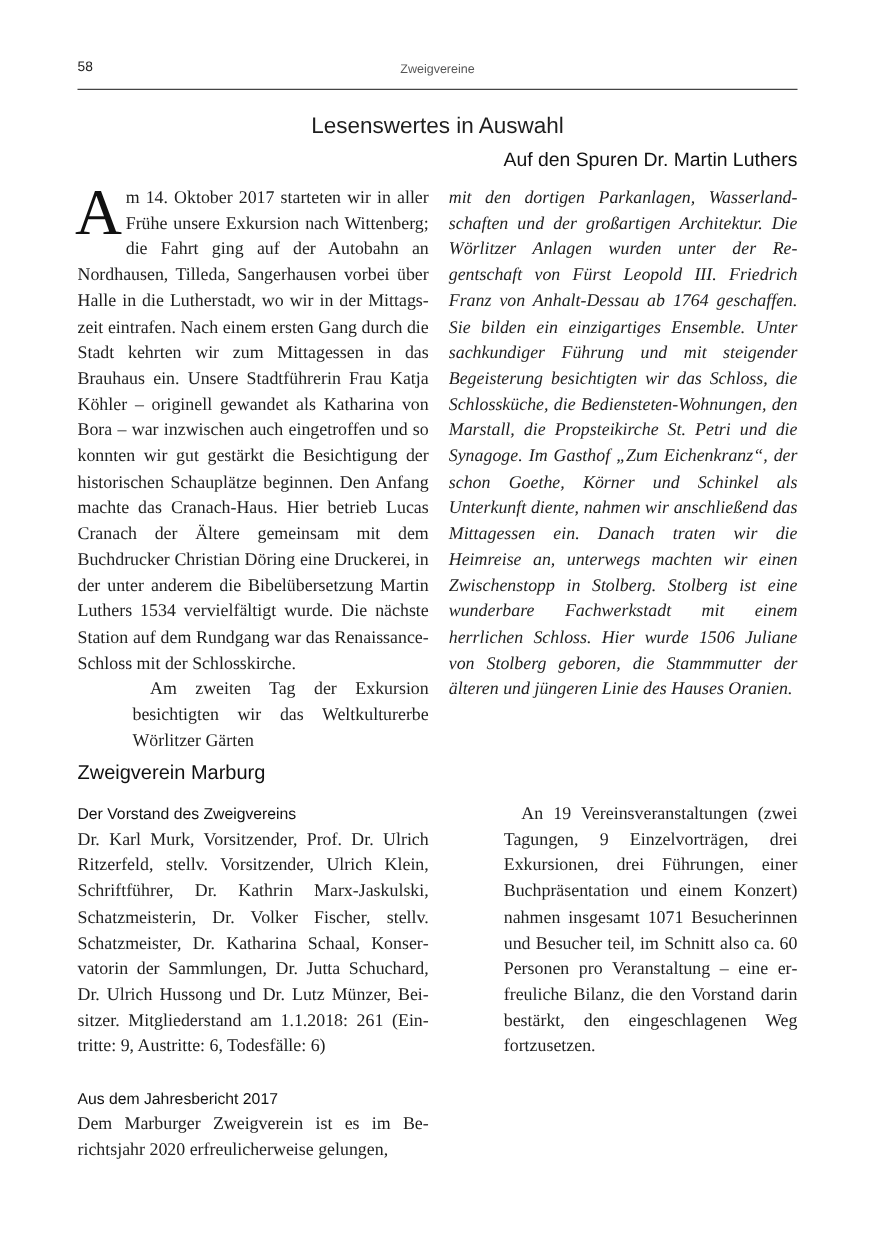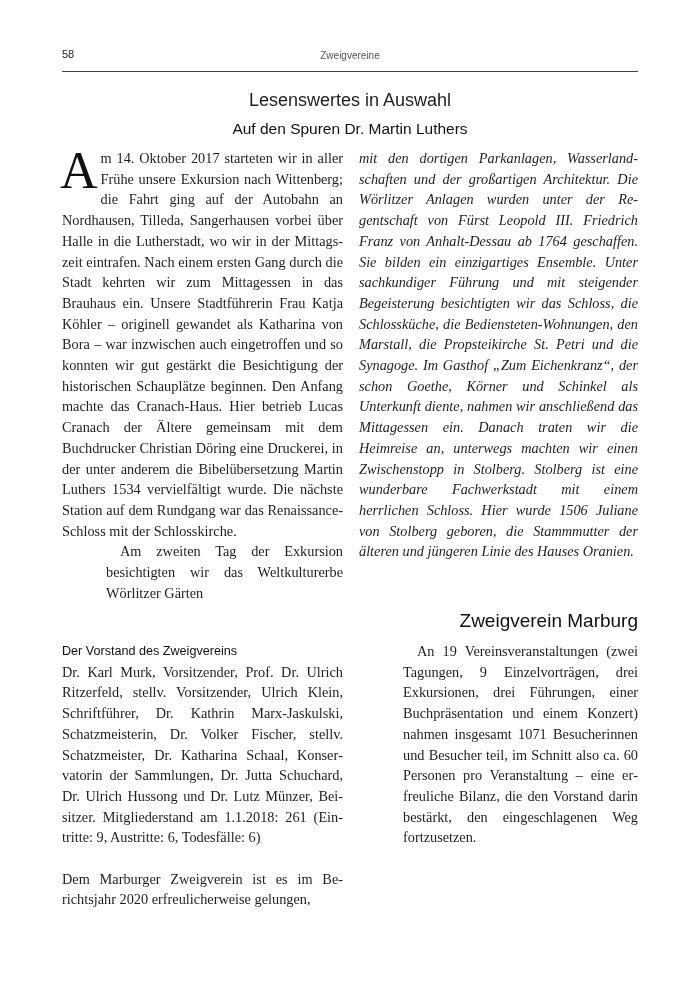--- a/index.html
+++ b/index.html
@@ -5,31 +5,31 @@
     html, body { margin: 0; padding: 0; background: #ffffff; }
     body { width: 700px; height: 988px; position: relative; overflow: hidden; color: #1e1e1e; }
     .page { position: absolute; left: 0; top: 0; width: 700px; height: 988px; }
 
     .running-head { position: absolute; left: 62px; top: 48px; width: 576px; height: 22px; }
     .page-number { position: absolute; left: 0; top: 0; font-family: "Liberation Sans", sans-serif; font-size: 11px; color: #222; }
     .running-title { position: absolute; left: 0; right: 0; top: 2px; text-align: center; font-family: "Liberation Sans", sans-serif; font-size: 10px; color: #555; }
     .head-rule { position: absolute; left: 62px; top: 71px; width: 576px; height: 0; border-top: 1.2px solid #444; }
 
     .kicker { position: absolute; left: 62px; width: 576px; top: 90px; text-align: center; font-family: "Liberation Sans", sans-serif; font-size: 18px; color: #1e1e1e; }
-    .article-title { position: absolute; left: 62px; width: 576px; top: 120px; text-align: center; font-family: "Liberation Sans", sans-serif; font-size: 15.5px; color: #111; }
+    .article-title { position: absolute; left: 62px; width: 576px; top: 120px; text-align: right; font-family: "Liberation Sans", sans-serif; font-size: 15.5px; color: #111; }
 
     .col { position: absolute; font-family: "Liberation Serif", serif; font-size: 14.3px; line-height: 20.7px; text-align: justify; color: #1e1e1e; hyphens: manual; }
     .col p { margin: 0; }
     .col p.indent { text-indent: 14px; margin-left: 44px; }
     .col1 { left: 62px; top: 148px; width: 281px; }
     .col2 { left: 359px; top: 148px; width: 279px; font-style: italic; }
 
     .dropcap { float: left; font-family: "Liberation Serif", serif; font-size: 52px; line-height: 40px; height: 40px; margin: 3px 3px 0 -2px; color: #111; }
 
-    .section-title { position: absolute; left: 62px; width: 576px; top: 610px; text-align: right; font-family: "Liberation Sans", sans-serif; font-size: 19px; color: #111; }
+    .section-title { position: absolute; left: 62px; width: 576px; top: 610px; text-align: left; font-family: "Liberation Sans", sans-serif; font-size: 16px; color: #111; }
 
     .col3 { left: 62px; top: 641px; width: 281px; }
     .col4 { left: 359px; top: 641px; width: 279px; }
     .subhead { font-family: "Liberation Sans", sans-serif; font-size: 12.6px; line-height: 20.7px; text-align: left; color: #111; }
     .gap { height: 20.7px; }
     .last-line { text-align-last: left; }
   </style>
 </head>
 <body>
 
@@ -52,20 +52,21 @@
   <div class="col col2">
     <p class="last-line">mit den dortigen Parkanlagen, Wasserland­schaften und der großartigen Architektur. Die Wörlitzer Anlagen wurden unter der Re­gentschaft von Fürst Leopold III. Friedrich Franz von Anhalt-Dessau ab 1764 geschaf­fen. Sie bilden ein einzigartiges Ensemble. Unter sachkundiger Führung und mit stei­gender Begeisterung besichtigten wir das Schloss, die Schlossküche, die Bediensteten-Wohnungen, den Marstall, die Propsteikir­che St. Petri und die Synagoge. Im Gasthof „Zum Eichenkranz“, der schon Goethe, Kör­ner und Schinkel als Unterkunft diente, nah­men wir anschließend das Mittagessen ein. Danach traten wir die Heimreise an, unter­wegs machten wir einen Zwischenstopp in Stolberg. Stolberg ist eine wunderbare Fach­werkstadt mit einem herrlichen Schloss. Hier wurde 1506 Juliane von Stolberg geboren, die Stammmutter der älteren und jüngeren Linie des Hauses Oranien.</p>
   </div>
 
   <div class="section-title">Zweigverein Marburg</div>
 
   <div class="col col3">
     <div class="subhead">Der Vorstand des Zweigvereins</div>
     <p class="last-line">Dr. Karl Murk, Vorsitzender, Prof. Dr. Ulrich Ritzerfeld, stellv. Vorsitzender, Ulrich Klein, Schriftführer, Dr. Kathrin Marx-Jaskulski, Schatzmeisterin, Dr. Volker Fischer, stellv. Schatzmeister, Dr. Katharina Schaal, Konser­vatorin der Sammlungen, Dr. Jutta Schuchard, Dr. Ulrich Hussong und Dr. Lutz Münzer, Bei­sitzer. Mitgliederstand am 1.1.2018: 261 (Ein­tritte: 9, Austritte: 6, Todesfälle: 6)</p>
     <div class="gap"></div>
+    <div class="subhead">Aus dem Jahresbericht 2017</div>
     <p>Dem Marburger Zweigverein ist es im Be­richtsjahr 2020 erfreulicherweise gelungen,</p>
   </div>
 
   <div class="col col4">
     <p class="indent last-line">An 19 Vereinsveranstaltungen (zwei Tagun­gen, 9 Einzelvorträgen, drei Exkursionen, drei Führungen, einer Buchpräsentation und ei­nem Konzert) nahmen insgesamt 1071 Besu­cherinnen und Besucher teil, im Schnitt also ca. 60 Personen pro Veranstaltung – eine er­freuliche Bilanz, die den Vorstand darin be­stärkt, den eingeschlagenen Weg fortzusetzen.</p>
   </div>
 
 </div>
 
 </body></html>

